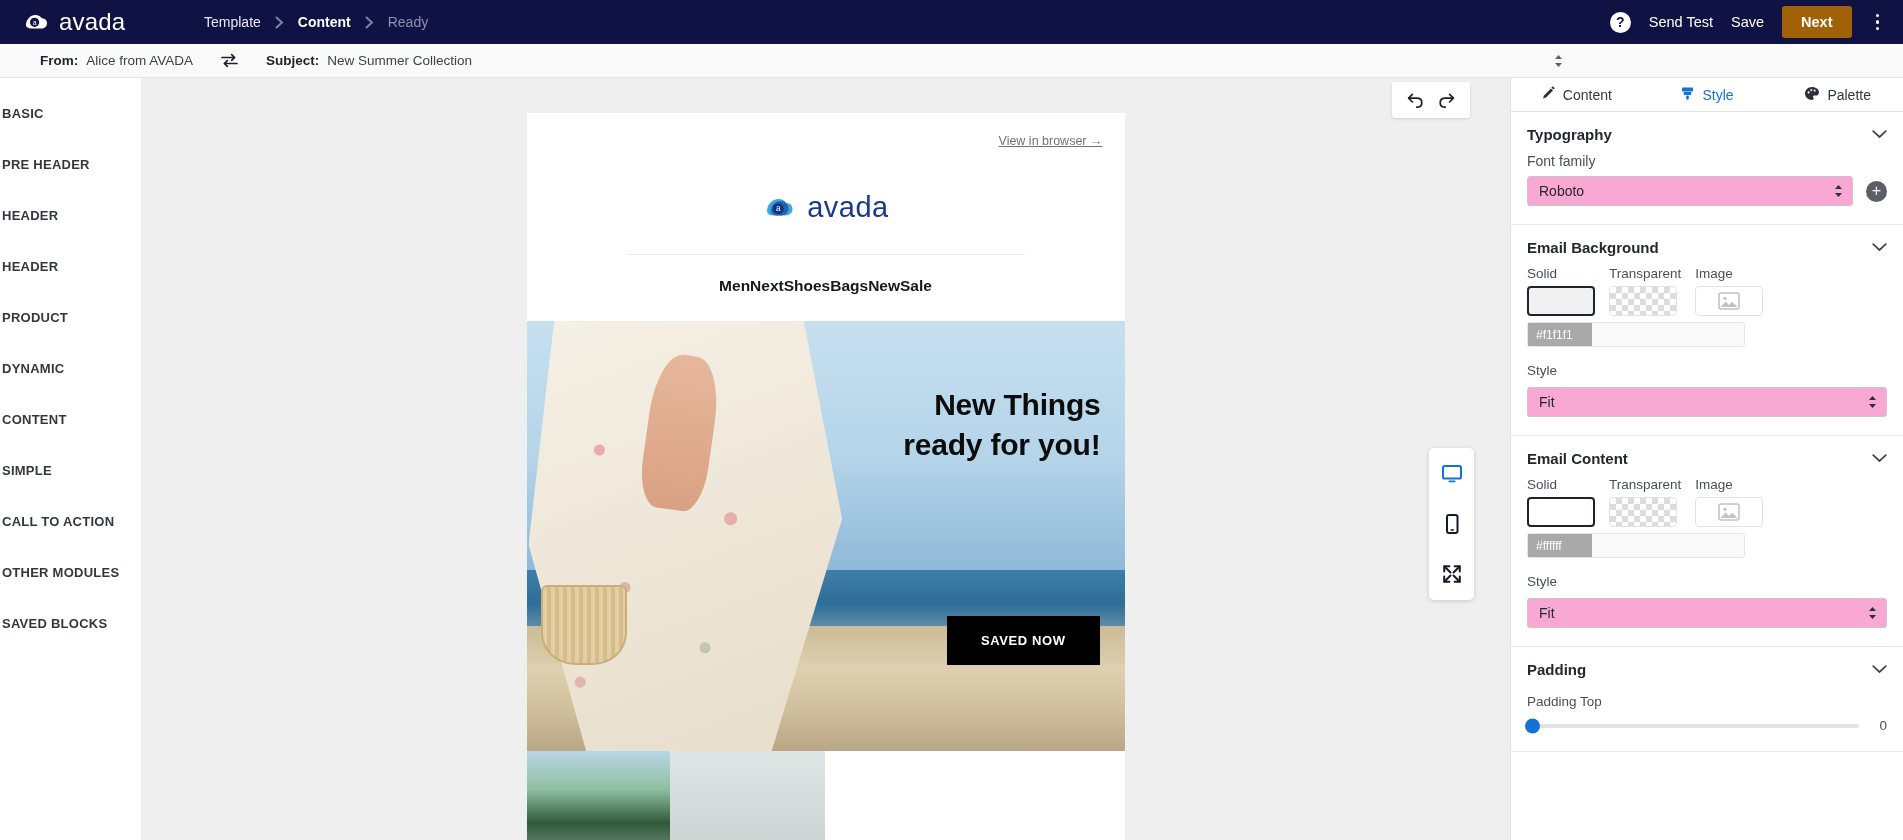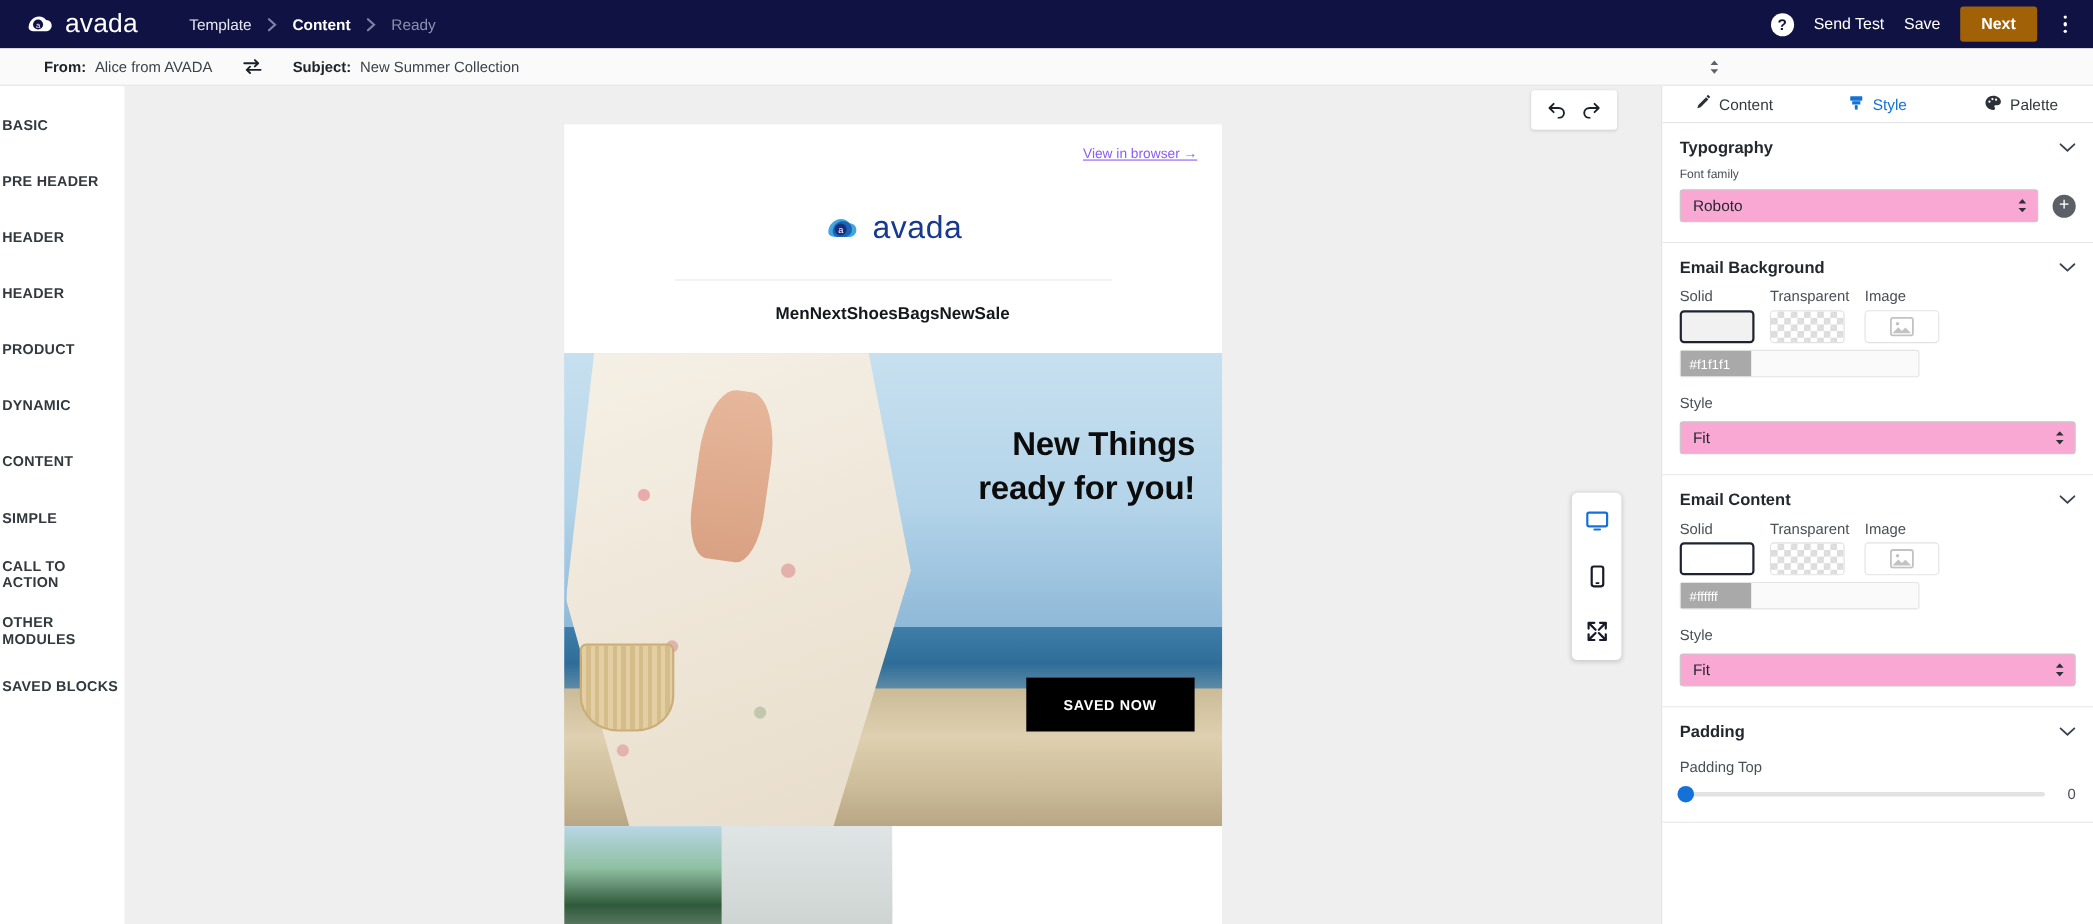--- a/index.html
+++ b/index.html
@@ -20,21 +20,21 @@
     color: #ffffff;
     position: relative;
   }
   .brand { display: flex; align-items: center; gap: 9px; width: 150px; }
   .brand-logo {
     width: 28px; height: 28px; position: relative;
   }
   .brand-name {
     font-size: 24px; letter-spacing: .2px; font-weight: 400; color:#fff;
   }
-  .breadcrumb { display: flex; align-items: center; gap: 14px; margin-left: 0; justify-content: center; }
+  .breadcrumb { display: flex; align-items: center; gap: 14px; margin-left: 32px; justify-content: center; }
   .bc-item { font-size: 14px; color: #e7e8f2; }
   .bc-item.active { font-weight: 700; color: #ffffff; }
   .bc-item.muted { color: #8d90ad; }
   .bc-sep { color: #6d719a; font-size: 13px; display:flex; align-items:center; }
   .topbar-right {
     margin-left: auto; display: flex; align-items: center; gap: 18px;
   }
   .help-icon {
     width: 21px; height: 21px; border-radius: 50%;
     background: #ffffff; color: #101243;
@@ -64,21 +64,21 @@
   .sb-stepper {
     position: absolute; right: 340px; top: 50%; transform: translateY(-50%);
     display: flex; flex-direction: column; align-items: center; gap: 2px; cursor: pointer;
   }
 
   
   .main { display: flex; height: calc(840px - 44px - 34px); }
 
   
   .leftbar {
-    width: 113px; background: #ffffff; flex: none;
+    width: 141px; background: #ffffff; flex: none;
     padding-top: 10px; border-right: 1px solid #ffffff;
     overflow: hidden;
   }
   .lb-item {
     font-size: 13px; font-weight: 700; color: #33383e;
     letter-spacing: .25px; padding: 0 0 0 2px;
     height: 51px; display: flex; align-items: center;
     cursor: pointer;
   }
 
@@ -107,21 +107,21 @@
 
   .email-wrap {
     position: absolute; left: 50%; transform: translateX(-50%);
     top: 35px; width: 598px; background: #ffffff;
     min-height: 800px;
   }
   .em-viewbrowser {
     text-align: right; padding: 18px 22px 6px 0;
   }
   .em-viewbrowser span {
-    font-size: 12.5px; color: #8b5cf6; text-decoration: underline; cursor: pointer;
+    font-size: 12.5px; color: #737373; text-decoration: underline; cursor: pointer;
   }
   .em-logo-row {
     display: flex; align-items: center; justify-content: center;
     padding: 36px 0 30px 0; gap: 9px;
   }
   .em-logo-mark { width: 36px; height: 32px; position: relative; }
   .em-logo-text { font-size: 29px; color: #173a8f; letter-spacing: .5px; }
   .em-nav {
     border-top: 1px solid #e9e9e9;
     margin: 0 100px;
@@ -199,21 +199,21 @@
   }
   .rp-tab.active { color: #1471d8; }
   .rp-body { flex: 1; overflow: hidden; }
   .rp-section { border-bottom: 1px solid #e8e8e8; padding: 14px 16px 18px 16px; }
   .rp-sec-head {
     display: flex; align-items: center; justify-content: space-between;
     margin-bottom: 10px;
   }
   .rp-sec-title { font-size: 15px; font-weight: 700; color: #24282e; }
   .chev { color: #3d4450; cursor: pointer; display:flex; }
-  .rp-label { font-size: 11px; color: #4a4f57; margin-bottom: 7px; }
+  .rp-label { font-size: 14px; color: #4a4f57; margin-bottom: 7px; }
   .sel-row { display: flex; align-items: center; gap: 13px; }
   .select {
     position: relative; border: 1px solid #c8c8c8; border-radius: 3px;
     height: 30px; background: #f9a8d4; display: flex; align-items: center;
     padding: 0 26px 0 11px; font-size: 14px; color: #24282e; cursor: pointer;
   }
   .select.wide { flex: 1; }
   .select.full { width: 100%; }
   .select .spin {
     position: absolute; right: 9px; top: 50%; transform: translateY(-50%);

